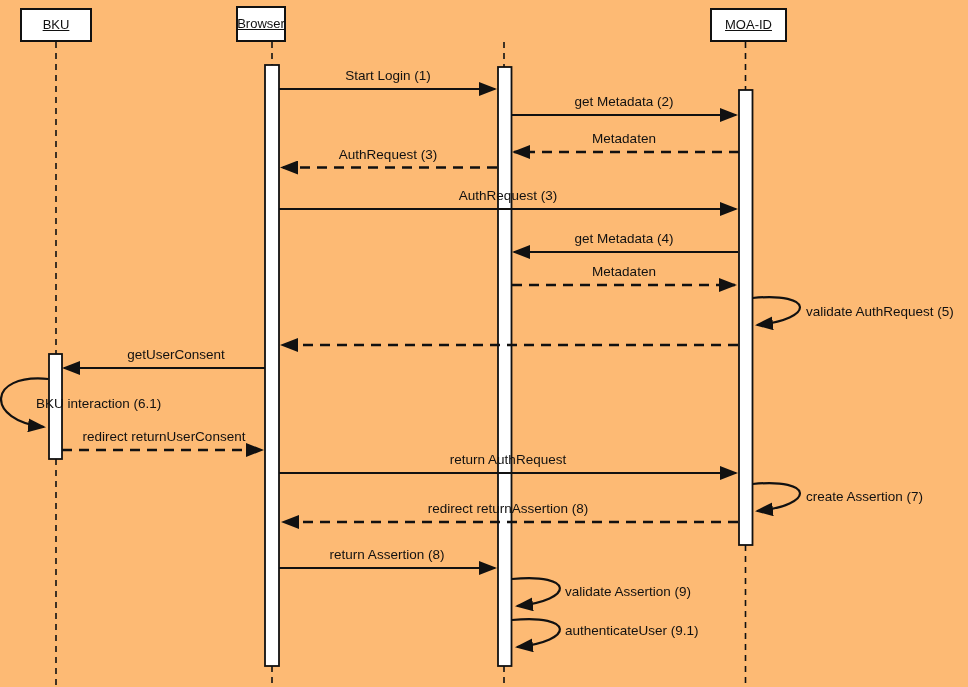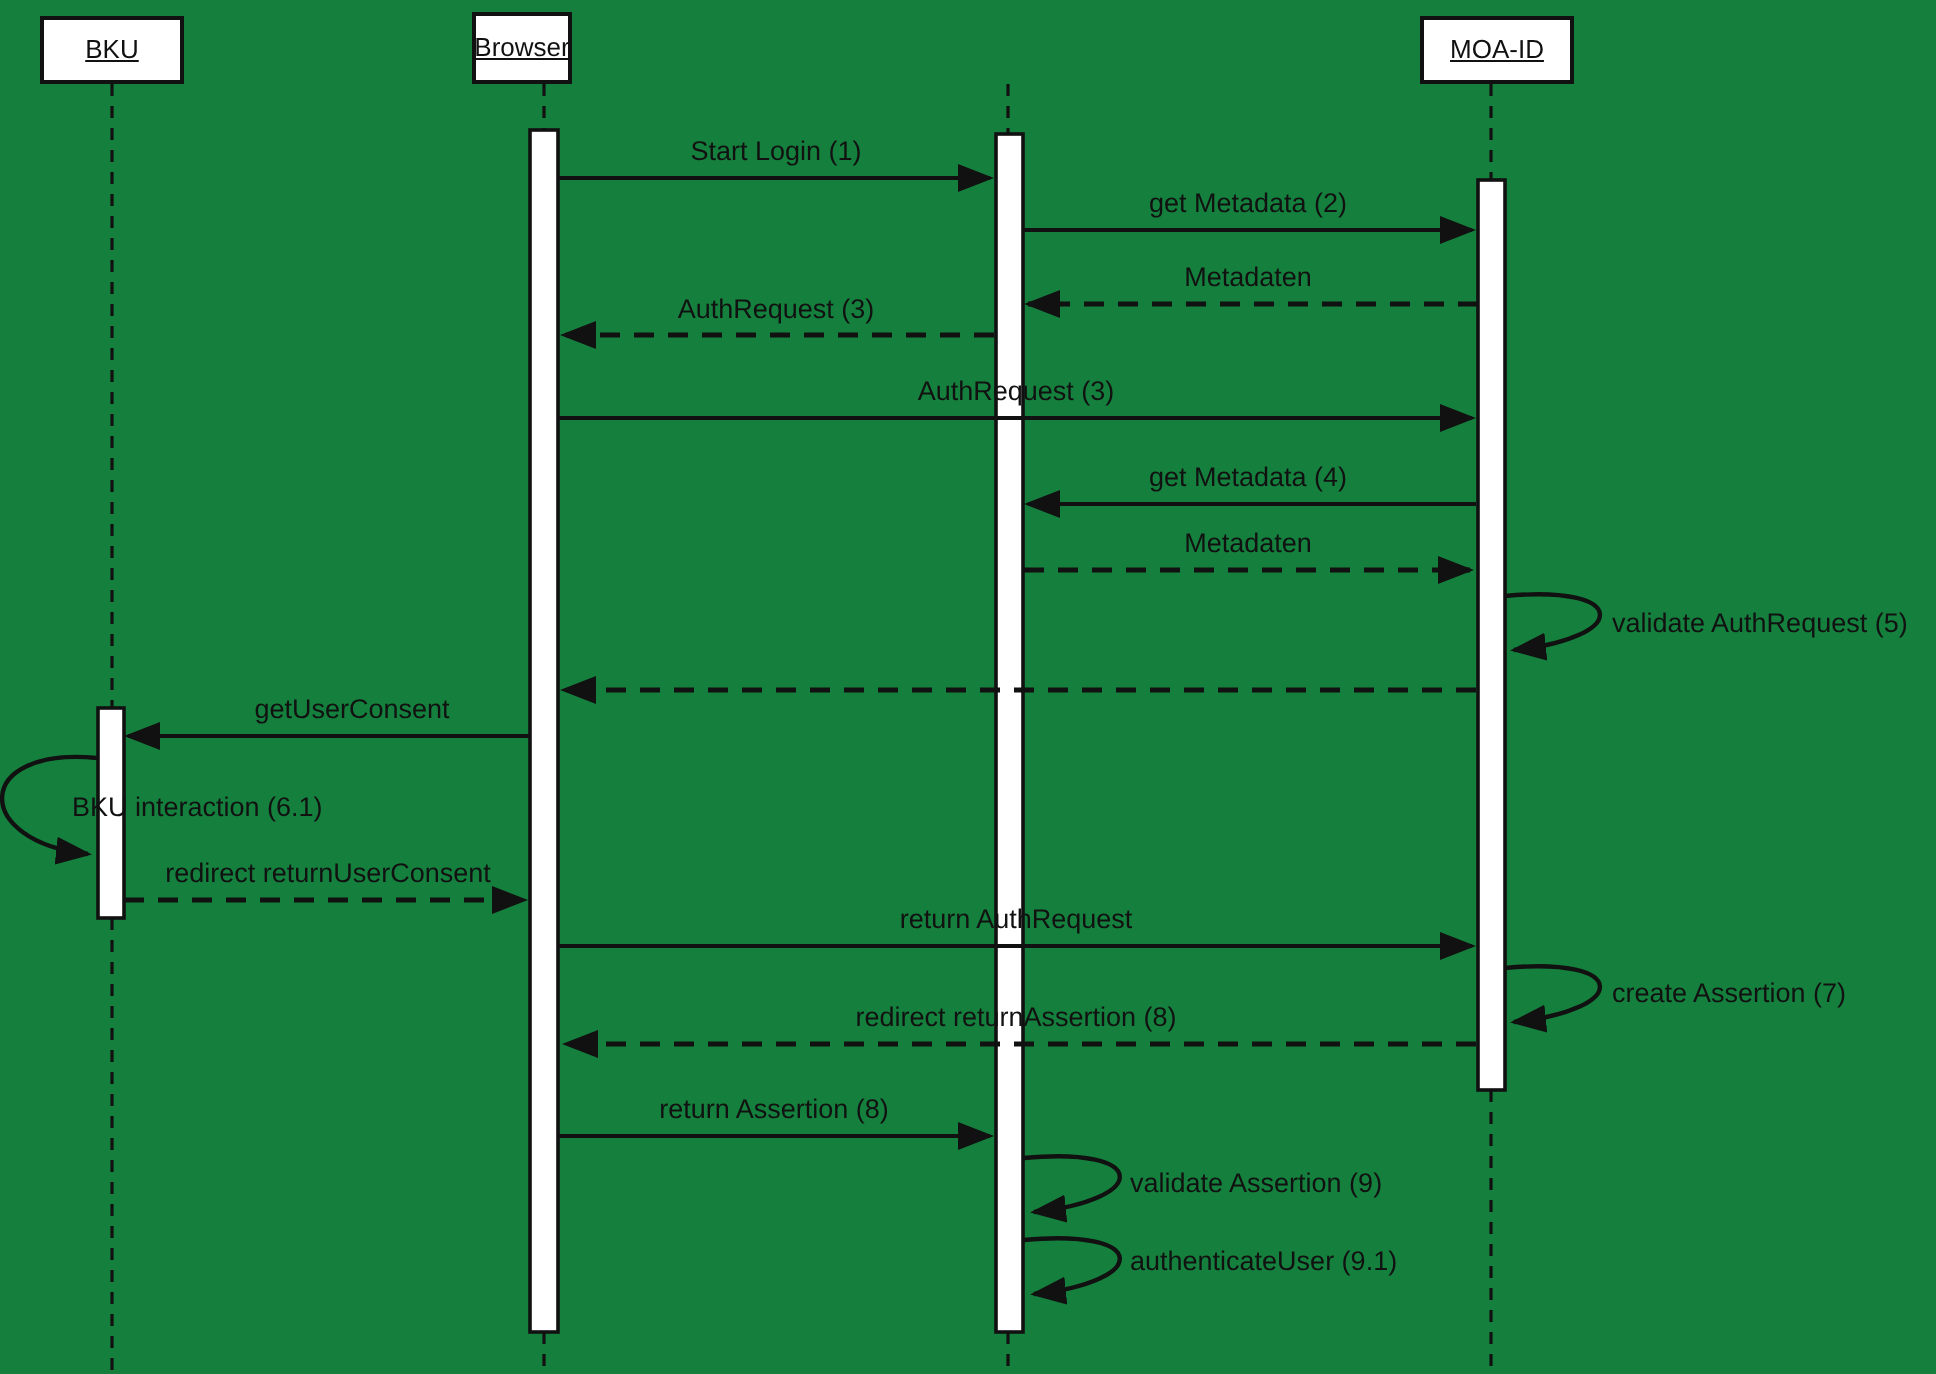--- a/index.html
+++ b/index.html
@@ -1,20 +1,20 @@
 <!DOCTYPE html>
 <html><head>
 <meta charset="utf-8">
 <style>
   html, body { margin: 0; padding: 0; background: #ffffff; }
   .canvas {
     position: relative;
     width: 968px;
     height: 687px;
-    background: #15803d;
+    background: #fdba74;
     font-family: "Liberation Sans", sans-serif;
     color: #111111;
     overflow: hidden;
   }
   svg.layer {
     position: absolute;
     left: 0; top: 0;
     width: 968px; height: 687px;
   }
   .pbox {

